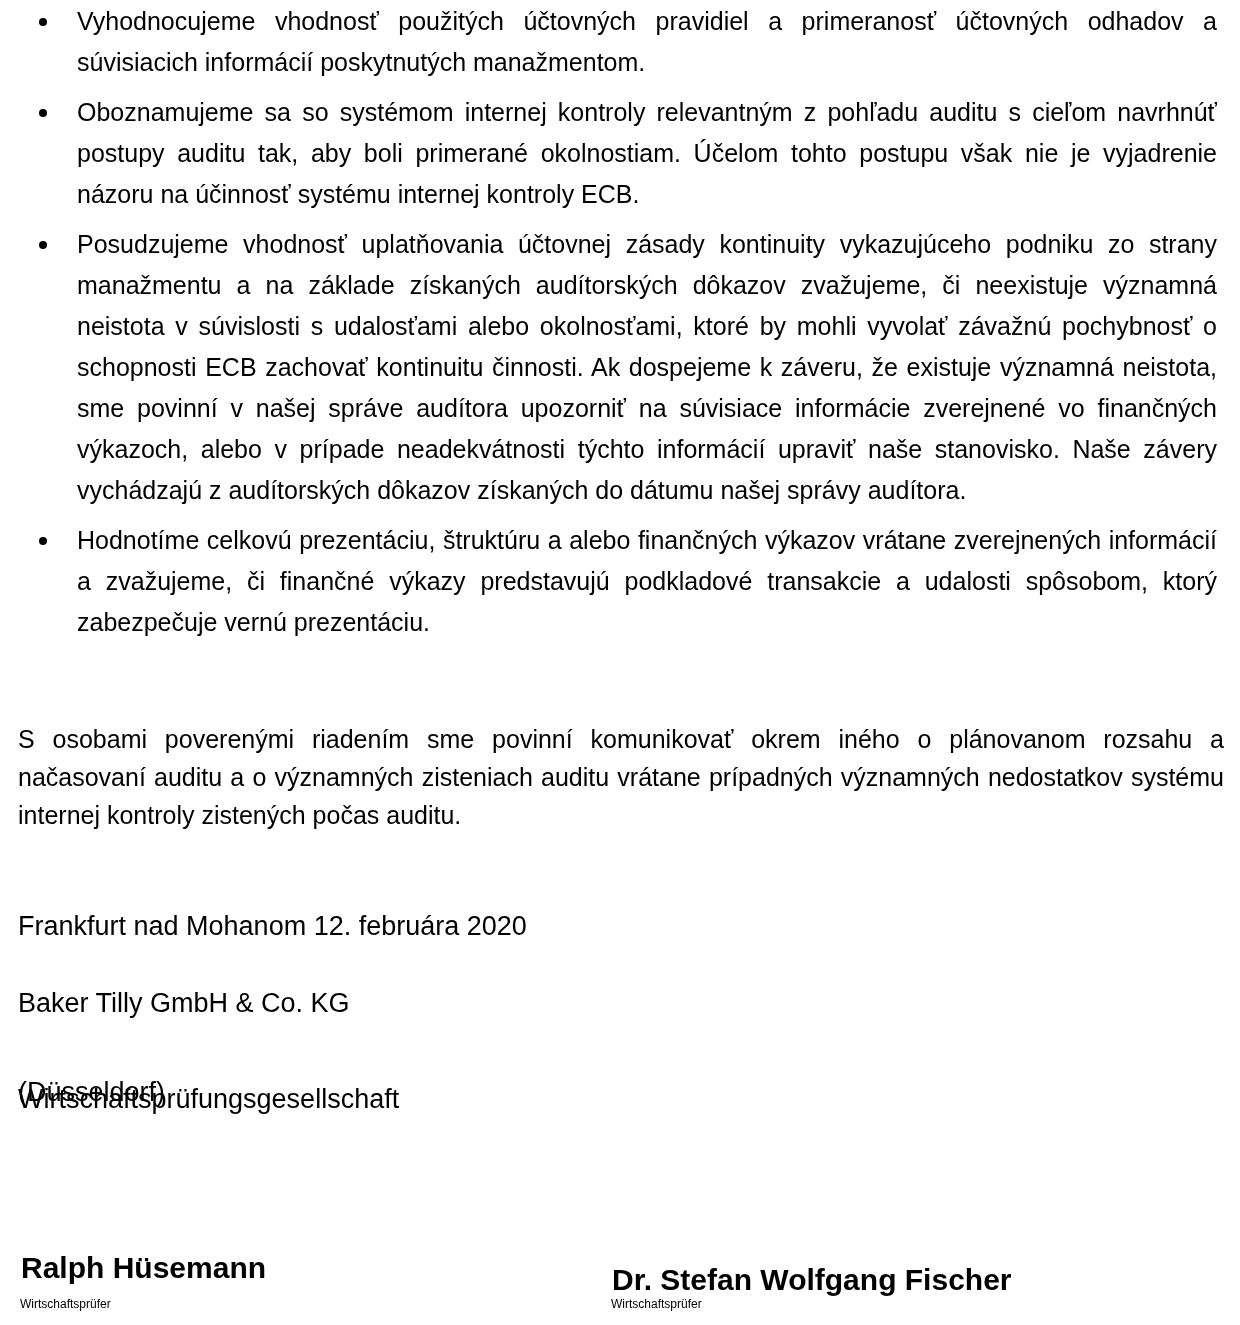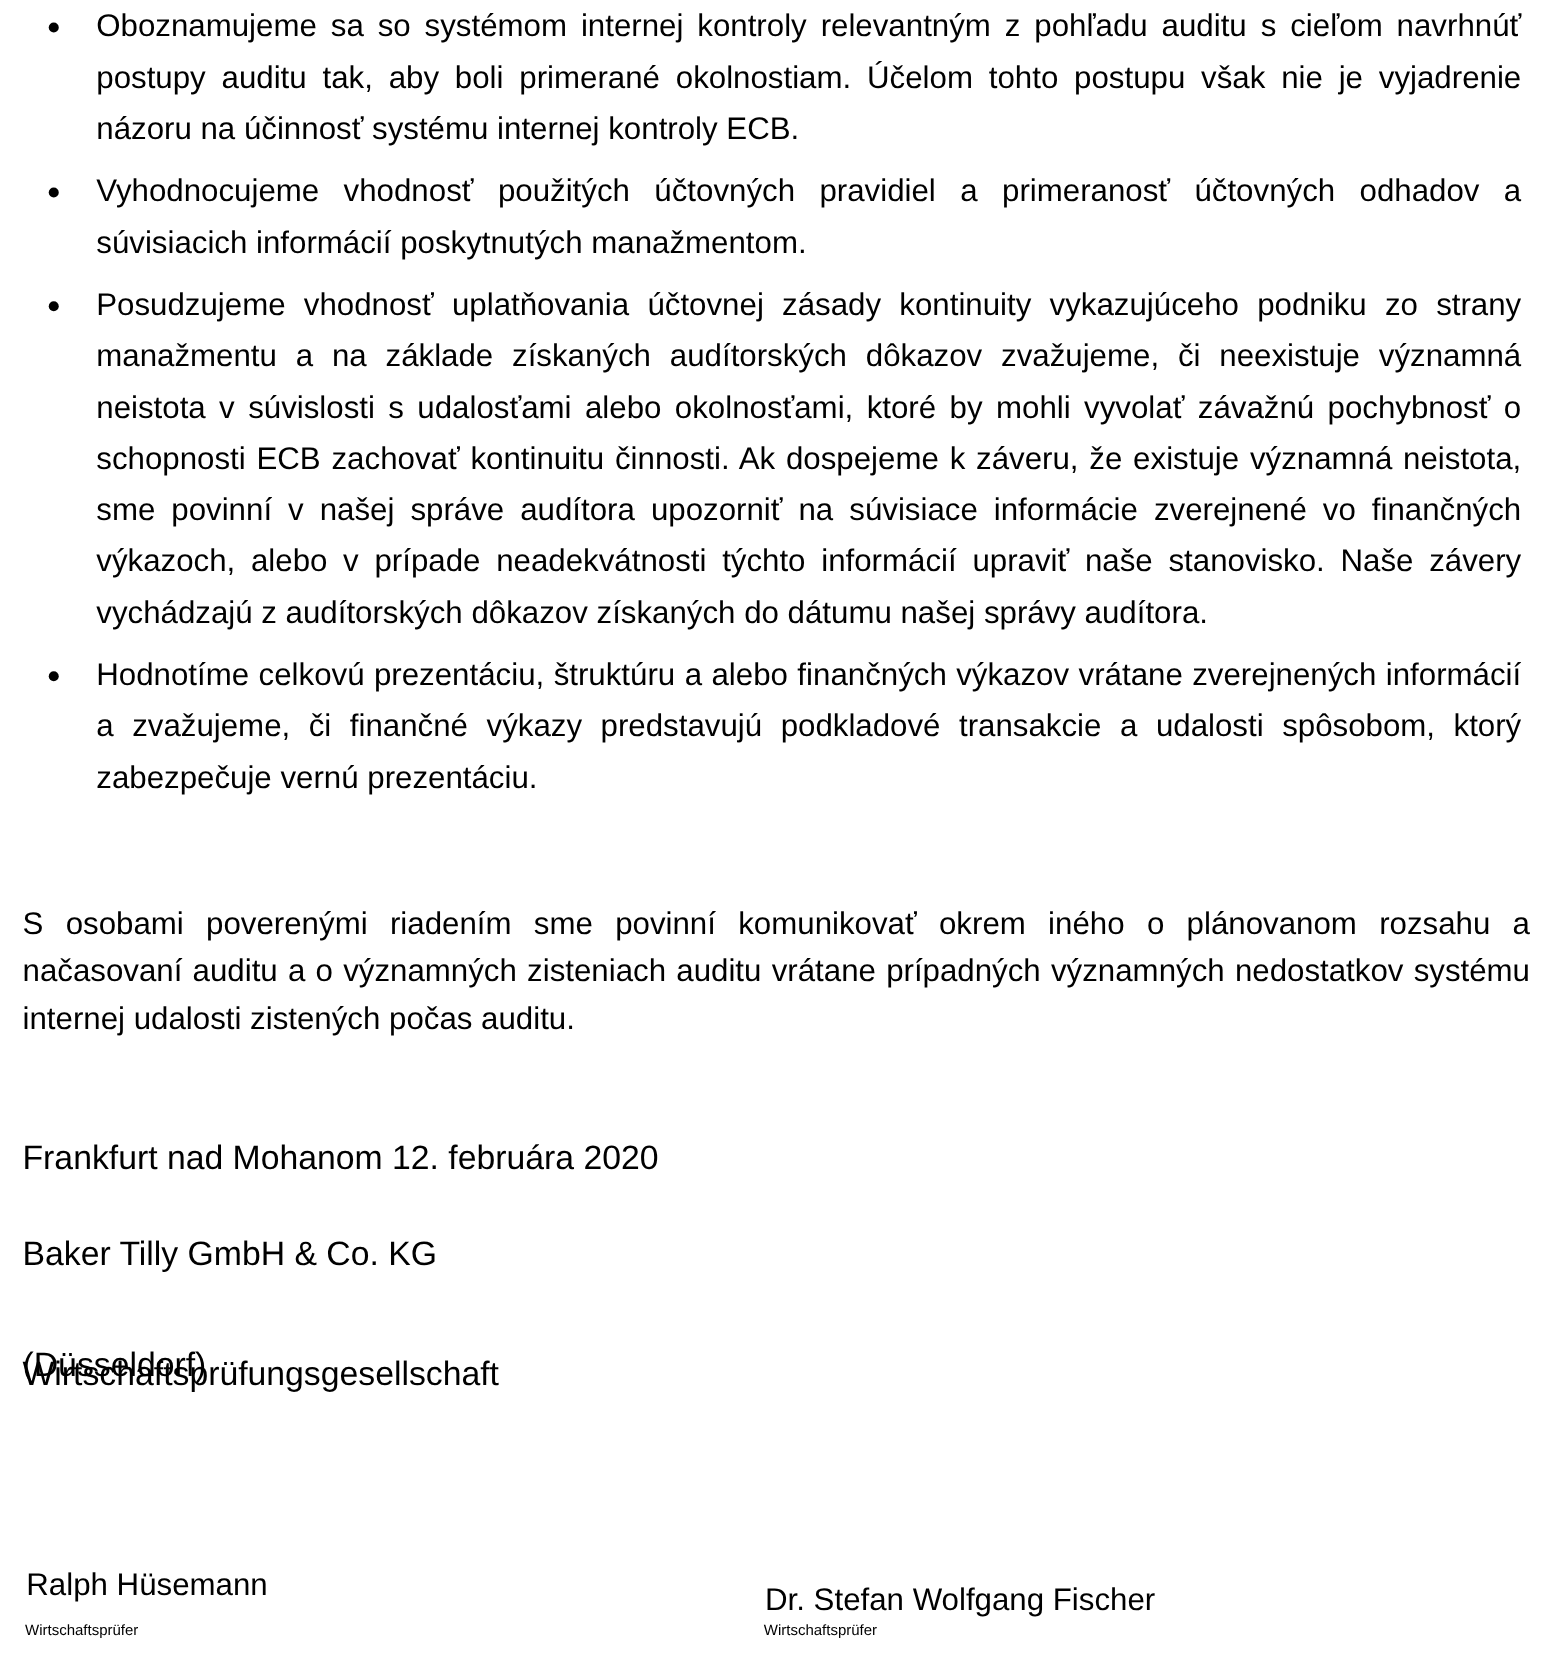--- a/index.html
+++ b/index.html
@@ -15,46 +15,46 @@
   }
   .bullet-text {
     display: block; margin-left: 77px; width: 1140px;
     font-size: 25px; line-height: 41px; text-align: justify; text-align-last: left;
   }
   .para {
     position: absolute; left: 18px; width: 1206px; margin: 0;
     font-size: 25px; line-height: 38px; text-align: justify; text-align-last: left;
   }
   .line { position: absolute; left: 18px; margin: 0; font-size: 27px; line-height: 38px; white-space: nowrap; }
-  .sig-name { position: absolute; font-size: 25px; line-height: 32px; white-space: nowrap; margin: 0; }
+  .sig-name { position: absolute; font-size: 30px; line-height: 32px; white-space: nowrap; margin: 0; font-weight: bold; }
   .sig-title { position: absolute; font-size: 12px; line-height: 22px; white-space: nowrap; margin: 0; }
 </style>
 </head>
 <body>
 
 <ul class="bullet-list">
   <li class="bullet-item">
     <span class="bullet-dot"></span>
-    <span class="bullet-text">Oboznamujeme sa so systémom internej kontroly relevantným z pohľadu auditu s cieľom navrhnúť postupy auditu tak, aby boli primerané okolnostiam. Účelom tohto postupu však nie je vyjadrenie názoru na účinnosť systému internej kontroly ECB.</span>
+    <span class="bullet-text">Vyhodnocujeme vhodnosť použitých účtovných pravidiel a primeranosť účtovných odhadov a súvisiacich informácií poskytnutých manažmentom.</span>
   </li>
   <li class="bullet-item">
     <span class="bullet-dot"></span>
-    <span class="bullet-text">Vyhodnocujeme vhodnosť použitých účtovných pravidiel a primeranosť účtovných odhadov a súvisiacich informácií poskytnutých manažmentom.</span>
+    <span class="bullet-text">Oboznamujeme sa so systémom internej kontroly relevantným z pohľadu auditu s cieľom navrhnúť postupy auditu tak, aby boli primerané okolnostiam. Účelom tohto postupu však nie je vyjadrenie názoru na účinnosť systému internej kontroly ECB.</span>
   </li>
   <li class="bullet-item">
     <span class="bullet-dot"></span>
     <span class="bullet-text">Posudzujeme vhodnosť uplatňovania účtovnej zásady kontinuity vykazujúceho podniku zo strany manažmentu a na základe získaných audítorských dôkazov zvažujeme, či neexistuje významná neistota v súvislosti s udalosťami alebo okolnosťami, ktoré by mohli vyvolať závažnú pochybnosť o schopnosti ECB zachovať kontinuitu činnosti. Ak dospejeme k záveru, že existuje významná neistota, sme povinní v našej správe audítora upozorniť na súvisiace informácie zverejnené vo finančných výkazoch, alebo v prípade neadekvátnosti týchto informácií upraviť naše stanovisko. Naše závery vychádzajú z audítorských dôkazov získaných do dátumu našej správy audítora.</span>
   </li>
   <li class="bullet-item">
     <span class="bullet-dot"></span>
     <span class="bullet-text">Hodnotíme celkovú prezentáciu, štruktúru a alebo finančných výkazov vrátane zverejnených informácií a zvažujeme, či finančné výkazy predstavujú podkladové transakcie a udalosti spôsobom, ktorý zabezpečuje vernú prezentáciu.</span>
   </li>
 </ul>
 
-<p class="para" style="top:720px;">S osobami poverenými riadením sme povinní komunikovať okrem iného o plánovanom rozsahu a načasovaní auditu a o významných zisteniach auditu vrátane prípadných významných nedostatkov systému internej udalosti zistených počas auditu.</p>
+<p class="para" style="top:720px;">S osobami poverenými riadením sme povinní komunikovať okrem iného o plánovanom rozsahu a načasovaní auditu a o významných zisteniach auditu vrátane prípadných významných nedostatkov systému internej kontroly zistených počas auditu.</p>
 
 <p class="line" style="top:907px;">Frankfurt nad Mohanom 12. februára 2020</p>
 
 <p class="line" style="top:984px;">Baker Tilly GmbH &amp; Co. KG</p>
 <p class="line" style="top:1080px;">Wirtschaftsprüfungsgesellschaft</p>
 <p class="line" style="top:1060px;margin-top:13px;">(Düsseldorf)</p>
 
 <div>
   <p class="sig-name" style="left:21px; top:1252px;">Ralph Hüsemann</p>
   <p class="sig-title" style="left:20px; top:1293px;">Wirtschaftsprüfer</p>

